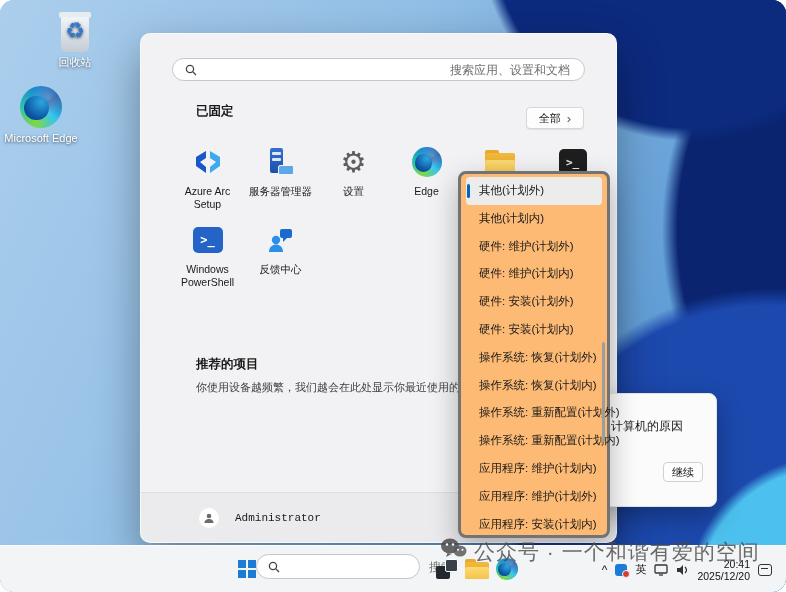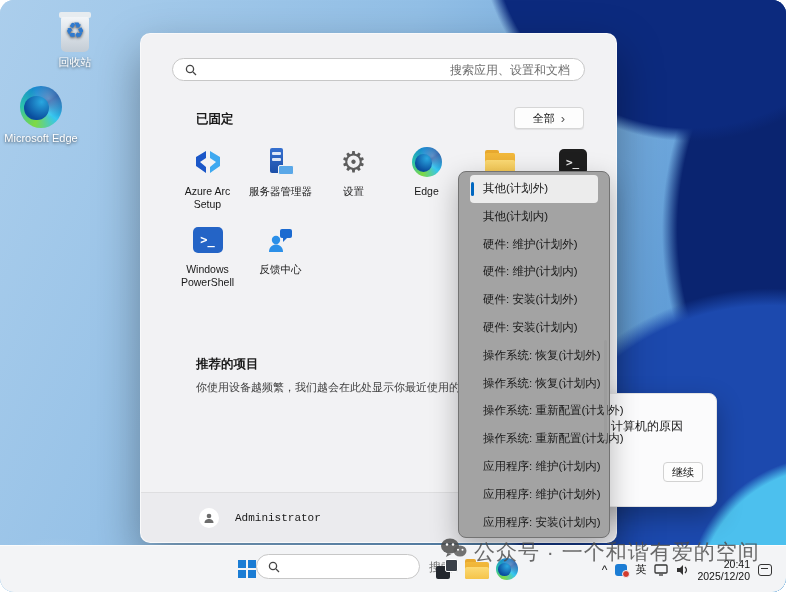--- a/index.html
+++ b/index.html
@@ -42,22 +42,22 @@
     background:#f2f2f4; border:1px solid rgba(255,255,255,.55); border-radius:10px;
     box-shadow:0 18px 45px rgba(0,0,0,.35); z-index:10; }
   .sm-search { position:absolute; left:31px; right:31px; top:24px; height:23px;
     background:#fff; border:1px solid #c7c7c7; border-radius:12px;
     display:flex; align-items:center; gap:8px; padding:0 12px; }
   .sm-search input, .tb-search input { border:none; outline:none; background:transparent;
     flex:1; font-size:12px; color:#333; font-family:inherit;text-align:right; }
   .sm-search input::placeholder, .tb-search input::placeholder { color:#6e6e6e; }
   .sm-pinned-header, .sm-rec-header { position:absolute; left:55px;
     font-size:12.5px; font-weight:bold; color:#191919; }
-  .sm-pinned-header { top:77px; }
-  .sm-all-btn { position:absolute; right:32px; top:73px; height:22px; padding:0 18px;
+  .sm-pinned-header { top:69px; }
+  .sm-all-btn { position:absolute; right:32px; top:73px; height:22px; padding:0 12px;
     background:#fdfdfd; border:1px solid #d6d6d6; border-radius:4px;
     font-size:11px; color:#191919; display:flex; align-items:center; gap:6px;
     box-shadow:0 1px 1px rgba(0,0,0,.07); cursor:pointer; }
   .sm-all-btn .chev { color:#555; font-size:13px; line-height:1; }
   .sm-grid { position:absolute; left:30px; top:103px; width:440px; display:flex; flex-wrap:wrap; }
   .sm-tile { width:73px; height:78px; display:flex; flex-direction:column; align-items:center;
     padding-top:9px; cursor:pointer; }
   .sm-tile .ic { height:32px; display:flex; align-items:center; justify-content:center; }
   .sm-tile .lbl { margin-top:7px; font-size:10.5px; color:#191919; text-align:center;
     line-height:1.25; max-width:72px; }
@@ -96,22 +96,22 @@
   .shutdown-dialog { position:absolute; left:570px; top:393px; width:147px; height:114px;
     background:#fbfbfc; border:1px solid #e3e3e3; border-radius:8px;
     box-shadow:0 10px 26px rgba(0,0,0,.3); z-index:20; }
   .sd-text { position:absolute; left:40px; top:24px; font-size:12px; color:#191919; white-space:nowrap; }
   .sd-continue { position:absolute; left:92px; top:68px; width:40px; height:20px;
     background:#fdfdfd; border:1px solid #d2d2d2; border-radius:4px;
     font-size:11px; color:#191919; display:flex; align-items:center; justify-content:center;
     cursor:pointer; }
   
   .dropdown { position:absolute; left:458px; top:171px; width:152px; height:367px;
-    background:#a3a3a3; border:1px solid #737373; border-radius:8px;
-    box-shadow:0 10px 28px rgba(0,0,0,.28); z-index:30; padding:3px 8px; }
+    background:#fdba74; border:3px solid #737373; border-radius:8px;
+    box-shadow:0 10px 28px rgba(0,0,0,.28); z-index:30; padding:3px 2px; }
   .dd-item { height:27.8px; line-height:27.8px; margin:0 3px; padding-left:13px;
     font-size:11.5px; color:#191919; border-radius:4px; position:relative;
     white-space:nowrap; cursor:pointer; }
   .dd-item.selected { background:#ececec; }
   .dd-item.selected::before { content:""; position:absolute; left:1px; top:7px;
     width:3px; height:14px; border-radius:2px; background:var(--accent,#0067c0); }
   .dd-scroll { position:absolute; right:2px; top:168px; width:3px; height:100px;
     background:#9d9d9d; border-radius:2px; }
   
   .taskbar { position:absolute; left:0; right:0; bottom:0; height:47px;

